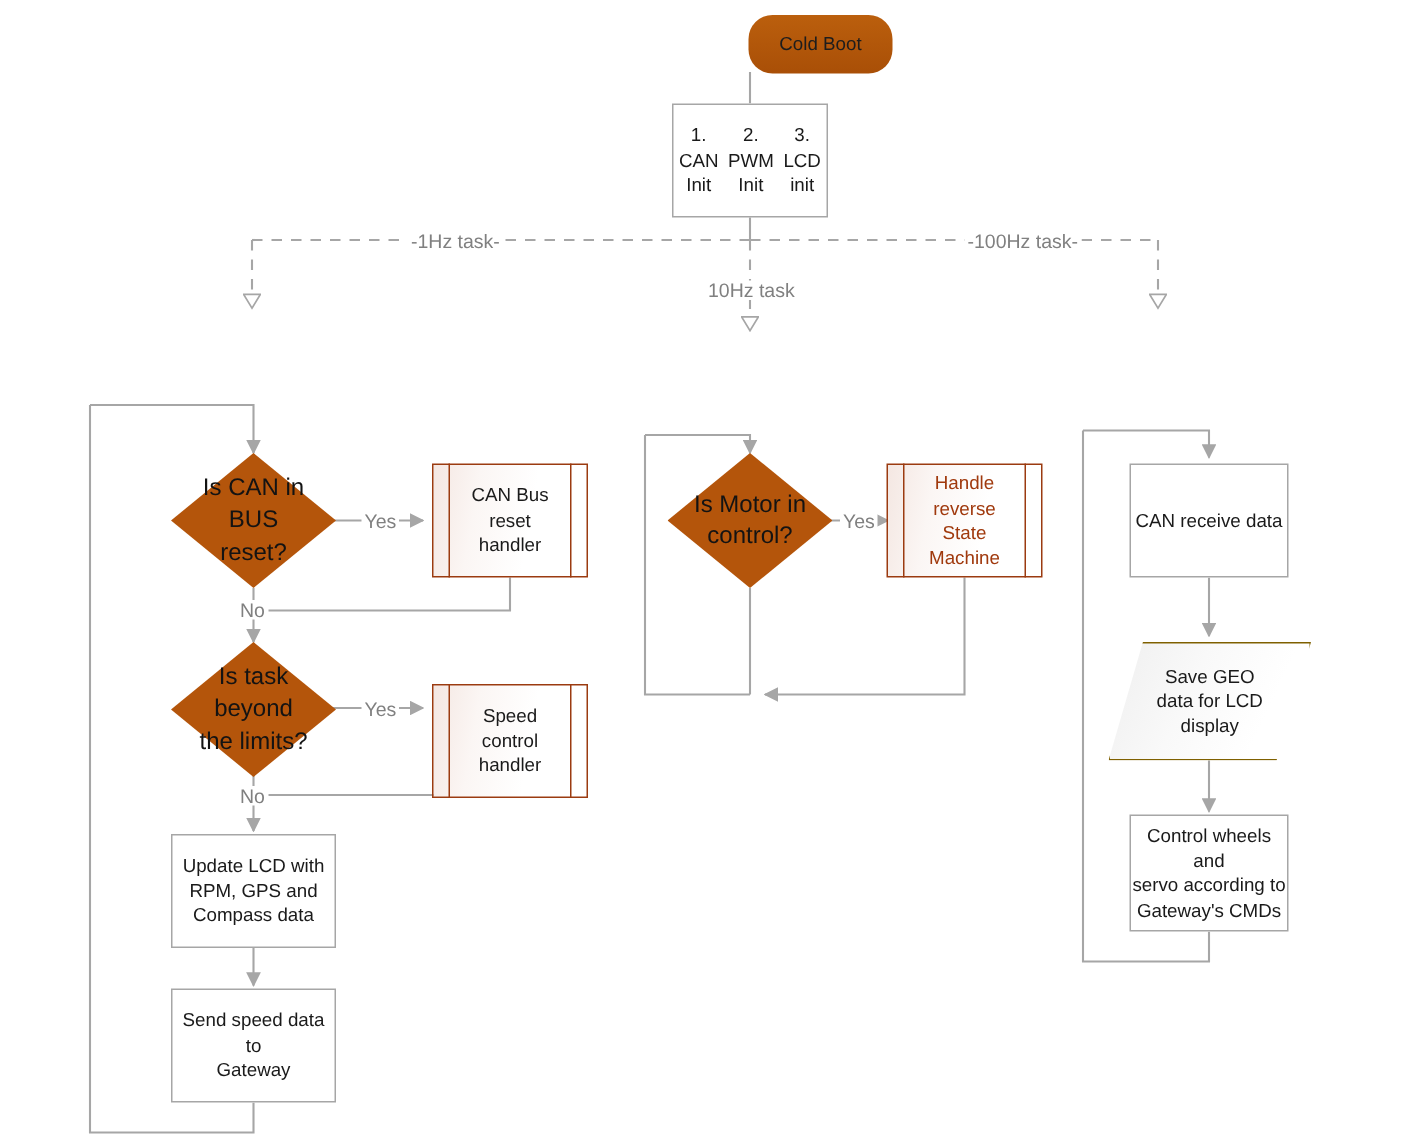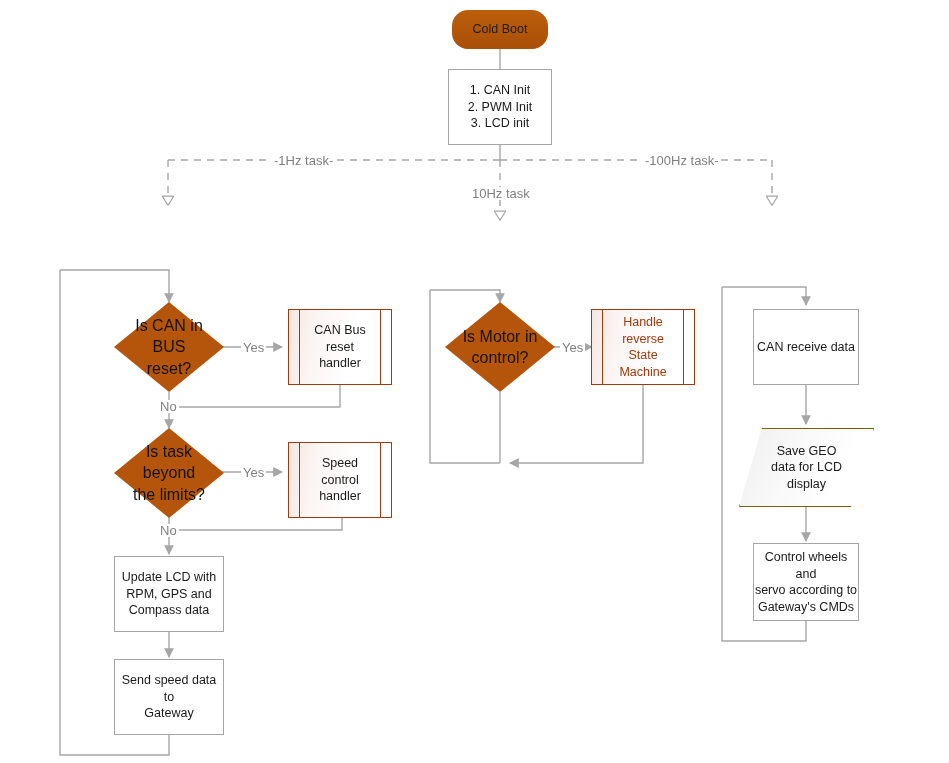--- a/index.html
+++ b/index.html
@@ -36,20 +36,21 @@
     color: #1a1a1a;
     font-size: 12.5px;
     line-height: 1.32;
   }
   
   .n-terminator {
     background: #b4550b;
     background: linear-gradient(180deg, #bb5f0d 0%, #a94f07 100%);
     border-radius: 16px;
     color: #1d1d1d;
+    margin-left: 47px;
   }
   
   .n-process {
     background: #ffffff;
     border: 1px solid #a6a6a6;
   }
   
   .n-decision {
     background: transparent;
     border: none;
@@ -170,21 +171,21 @@
       <path d="M 806 385 L 806 424" marker-end="url(#arrow-solid)"></path>
       <path d="M 806 507 L 806 541" marker-end="url(#arrow-solid)"></path>
       <path d="M 806 621 L 806 641 L 722 641 L 722 287"></path>
     </g>
   </svg>
 
   <div class="node n-terminator" style="left:452px; top:10px; width:96px; height:39px;">
     <span class="lbl">Cold Boot</span>
   </div>
 
-  <div class="node n-process" style="left:448px; top:69px; width:104px; height:76px; flex-direction:column;">
+  <div class="node n-process" style="left:448px; top:69px; width:104px; height:76px; flex-direction:row;">
     <span>1. CAN Init</span>
     <span>2. PWM Init</span>
     <span>3. LCD init</span>
   </div>
 
   <div class="edge-label" style="left:272px; top:154px;">-1Hz task-</div>
   <div class="edge-label" style="left:470px; top:187px;">10Hz task</div>
   <div class="edge-label" style="left:643px; top:154px;">-100Hz task-</div>
 
   <div class="node n-decision" style="left:114px; top:302px; width:110px; height:90px;">
@@ -209,21 +210,21 @@
     <div class="diamond-bg"></div>
     <div class="lbl">
       <span>Is task beyond</span><br>
       <span>the limits?</span>
     </div>
   </div>
 
   <div class="edge-label" style="left:241px; top:466px;">Yes</div>
   <div class="edge-label" style="left:158px; top:524px;">No</div>
 
-  <div class="node n-predef" style="left:288px; top:442px; width:104px; height:76px;">
+  <div class="node n-predef" style="left:288px; top:456px; width:104px; height:76px;">
     <div class="lbl">
       <span>Speed control</span><br>
       <span>handler</span>
     </div>
   </div>
 
   <div class="node n-process" style="left:114px; top:556px; width:110px; height:76px;">
     <div class="lbl">
       <span>Update LCD with</span><br>
       <span>RPM, GPS and</span><br>

